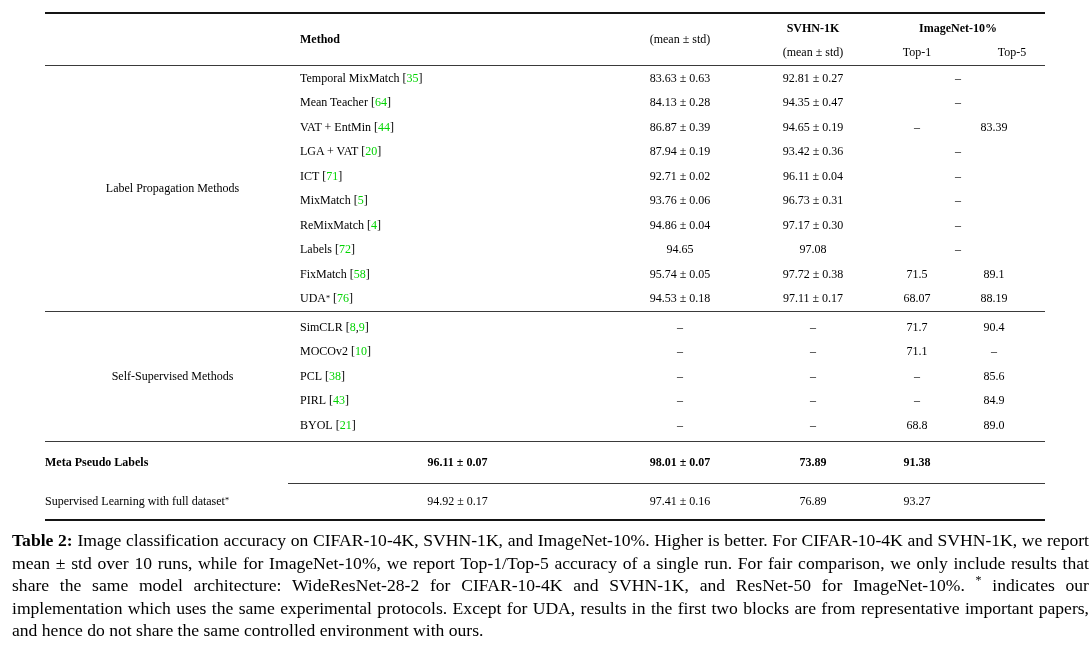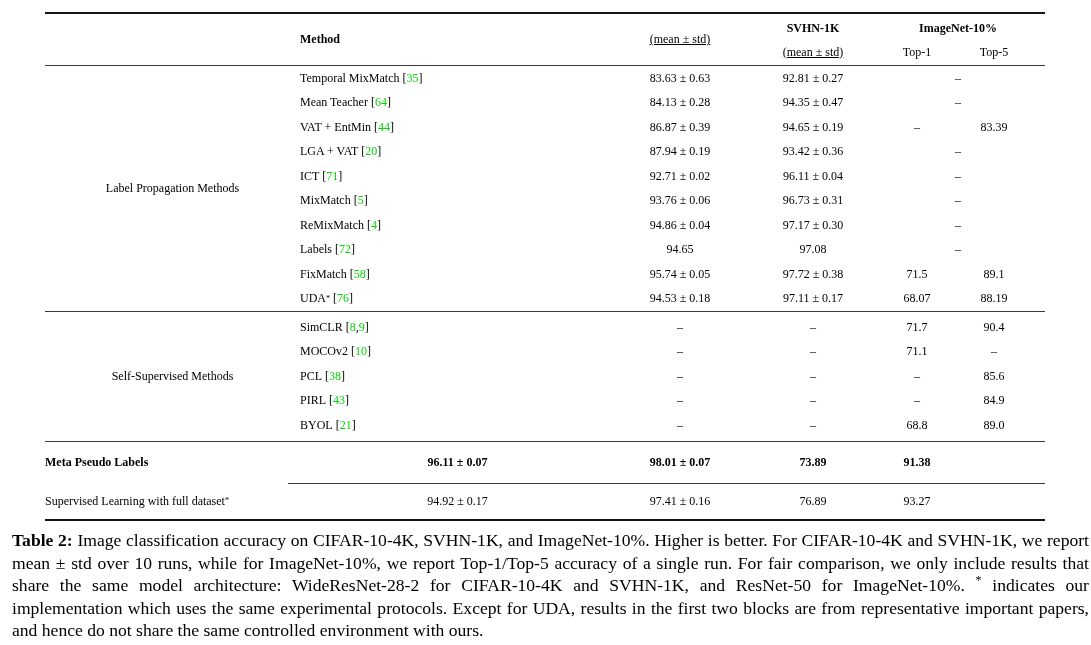--- a/index.html
+++ b/index.html
@@ -28,23 +28,23 @@
   .cell.span2{grid-column:5 / 7;}
   .cell.group{grid-column:1;display:flex;align-items:center;justify-content:center;text-align:center;}
   .b{font-weight:bold;}
   .cite{color:var(--cite,#00d400);}
   sup.star{font-size:68%;vertical-align:super;line-height:0;}
   
   .header{height:51px;}
   .h-method{display:flex;align-items:center;font-weight:bold;}
   .h-col{display:flex;flex-direction:column;justify-content:center;text-align:center;}
   .h-title{font-weight:bold;line-height:25px;}
-  .h-sub{line-height:23px;text-decoration:underline;}
+  .h-sub{line-height:23px;}
   .h-imgnet{grid-column:5 / 7;display:flex;flex-direction:column;justify-content:center;}
-  .h-subgrid{display:grid;grid-template-columns:72px 82px;line-height:23px;}
+  .h-subgrid{display:grid;grid-template-columns:72px 82px;line-height:23px;gap:18px;}
   .h-subgrid span{text-align:center;}
   .mplrow{height:41px;align-items:center;}
   .baserow{height:35px;align-items:center;}
   .mplrow .cell,.baserow .cell{height:100%;}
   
   .caption{
     position:absolute;left:7px;top:524px;width:1077px;
     font-size:17.6px;line-height:22.5px;text-align:justify;margin:5px;
   }
 </style>

